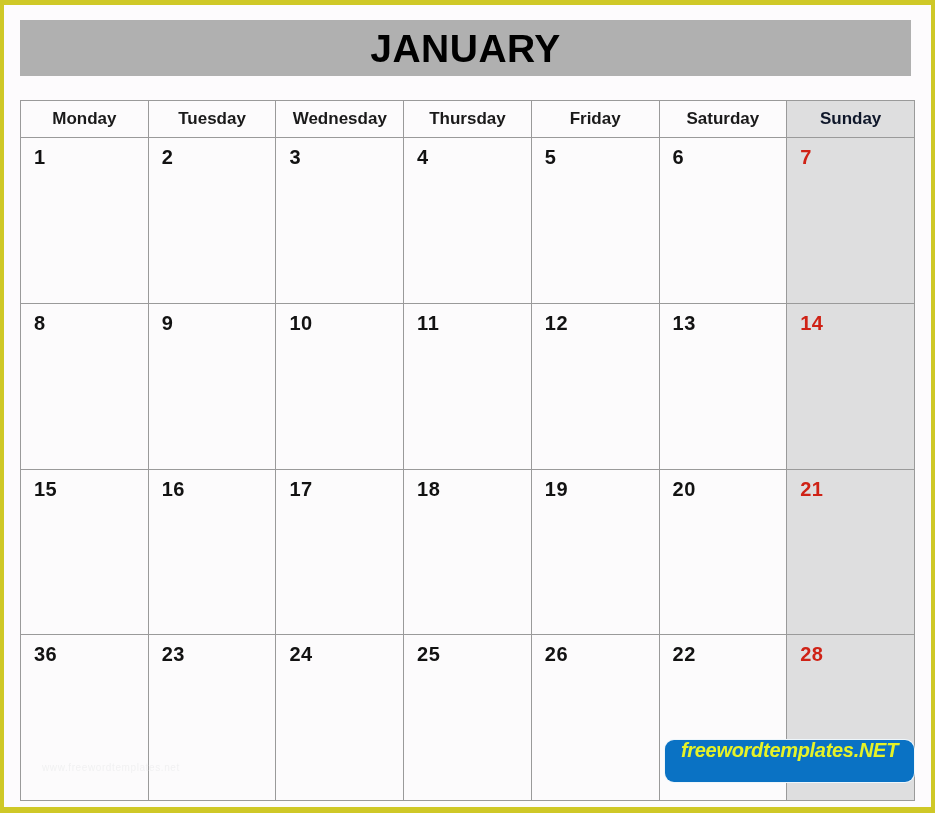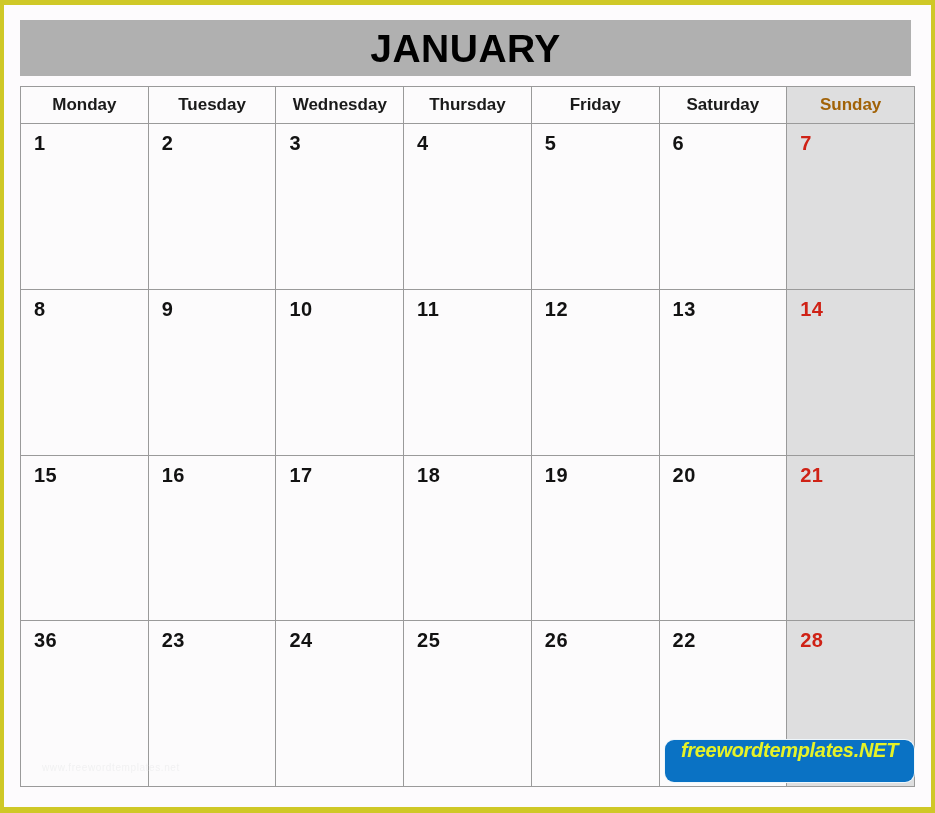--- a/index.html
+++ b/index.html
@@ -47,21 +47,21 @@
     color: #000000;
     letter-spacing: 0.5px;
     line-height: 1;
     font-family: "Liberation Sans", "DejaVu Sans", sans-serif;
   }
 
   
   #calendar {
     position: absolute;
     left: 16px;
-    top: 81px;
+    top: 95px;
     width: 895px;
     height: 701px;
   }
 
   #calendar table {
     width: 895px;
     height: 701px;
     border-collapse: collapse;
     table-layout: fixed;
   }
@@ -78,21 +78,21 @@
     font-size: 17px;
     font-weight: bold;
     color: #1a1a1a;
     text-align: center;
     vertical-align: middle;
     background: #fcfbfc;
   }
 
   #weekday-row th.sunday-head {
     background: #dededf;
-    color: #a16207;
+    color: #0f172a;
   }
 
   
   #calendar tbody td {
     height: 133px;
     vertical-align: top;
     position: relative;
     background: #fcfbfc;
   }
 

